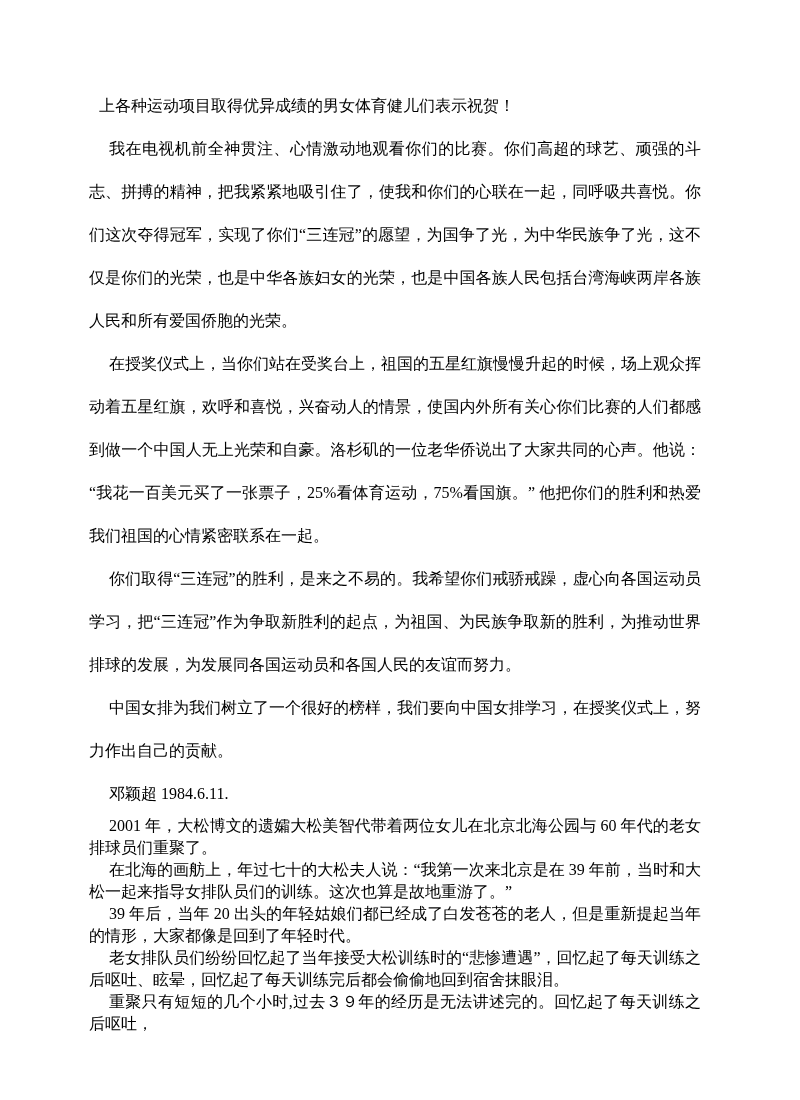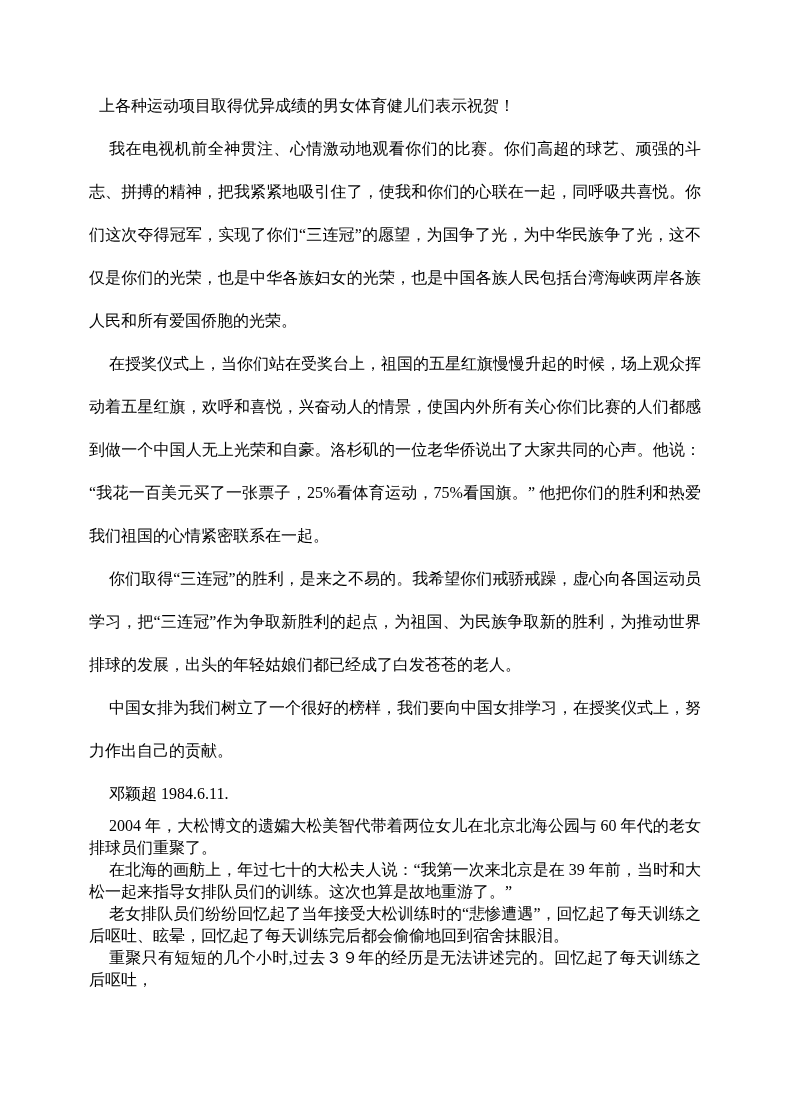--- a/index.html
+++ b/index.html
@@ -46,24 +46,25 @@
   .cont { text-indent: 10px; }  
 </style>
 </head>
 <body>
 
 <div class="page">
   <div class="text-block letter">
     <p class="cont">上各种运动项目取得优异成绩的男女体育健儿们表示祝贺！</p>
     <p class="ind">我在电视机前全神贯注、心情激动地观看你们的比赛。你们高超的球艺、顽强的斗志、拼搏的精神，把我紧紧地吸引住了，使我和你们的心联在一起，同呼吸共喜悦。你们这次夺得冠军，实现了你们“三连冠”的愿望，为国争了光，为中华民族争了光，这不仅是你们的光荣，也是中华各族妇女的光荣，也是中国各族人民包括台湾海峡两岸各族人民和所有爱国侨胞的光荣。</p>
     <p class="ind">在授奖仪式上，当你们站在受奖台上，祖国的五星红旗慢慢升起的时候，场上观众挥动着五星红旗，欢呼和喜悦，兴奋动人的情景，使国内外所有关心你们比赛的人们都感到做一个中国人无上光荣和自豪。洛杉矶的一位老华侨说出了大家共同的心声。他说：“我花一百美元买了一张票子，25%看体育运动，75%看国旗。” 他把你们的胜利和热爱我们祖国的心情紧密联系在一起。</p>
-    <p class="ind">你们取得“三连冠”的胜利，是来之不易的。我希望你们戒骄戒躁，虚心向各国运动员学习，把“三连冠”作为争取新胜利的起点，为祖国、为民族争取新的胜利，为推动世界排球的发展，出头的年轻姑娘们都已经成了白发苍苍的老人。</p>
+    <p class="ind">你们取得“三连冠”的胜利，是来之不易的。我希望你们戒骄戒躁，虚心向各国运动员学习，把“三连冠”作为争取新胜利的起点，为祖国、为民族争取新的胜利，为推动世界排球的发展，为发展同各国运动员和各国人民的友谊而努力。</p>
     <p class="ind">中国女排为我们树立了一个很好的榜样，我们要向中国女排学习，在授奖仪式上，努力作出自己的贡献。</p>
     <p class="ind">邓颖超 1984.6.11.</p>
   </div>
 
   <div class="text-block story">
-    <p class="ind">2004 年，大松博文的遗孀大松美智代带着两位女儿在北京北海公园与 60 年代的老女排球员们重聚了。</p>
+    <p class="ind">2001 年，大松博文的遗孀大松美智代带着两位女儿在北京北海公园与 60 年代的老女排球员们重聚了。</p>
     <p class="ind">在北海的画舫上，年过七十的大松夫人说：“我第一次来北京是在 39 年前，当时和大松一起来指导女排队员们的训练。这次也算是故地重游了。”</p>
+    <p class="ind">39 年后，当年 20 出头的年轻姑娘们都已经成了白发苍苍的老人，但是重新提起当年的情形，大家都像是回到了年轻时代。</p>
     <p class="ind">老女排队员们纷纷回忆起了当年接受大松训练时的“悲惨遭遇”，回忆起了每天训练之后呕吐、眩晕，回忆起了每天训练完后都会偷偷地回到宿舍抹眼泪。</p>
     <p class="ind">重聚只有短短的几个小时,过去３９年的经历是无法讲述完的。回忆起了每天训练之后呕吐，</p>
   </div>
 </div>
 
 </body></html>

